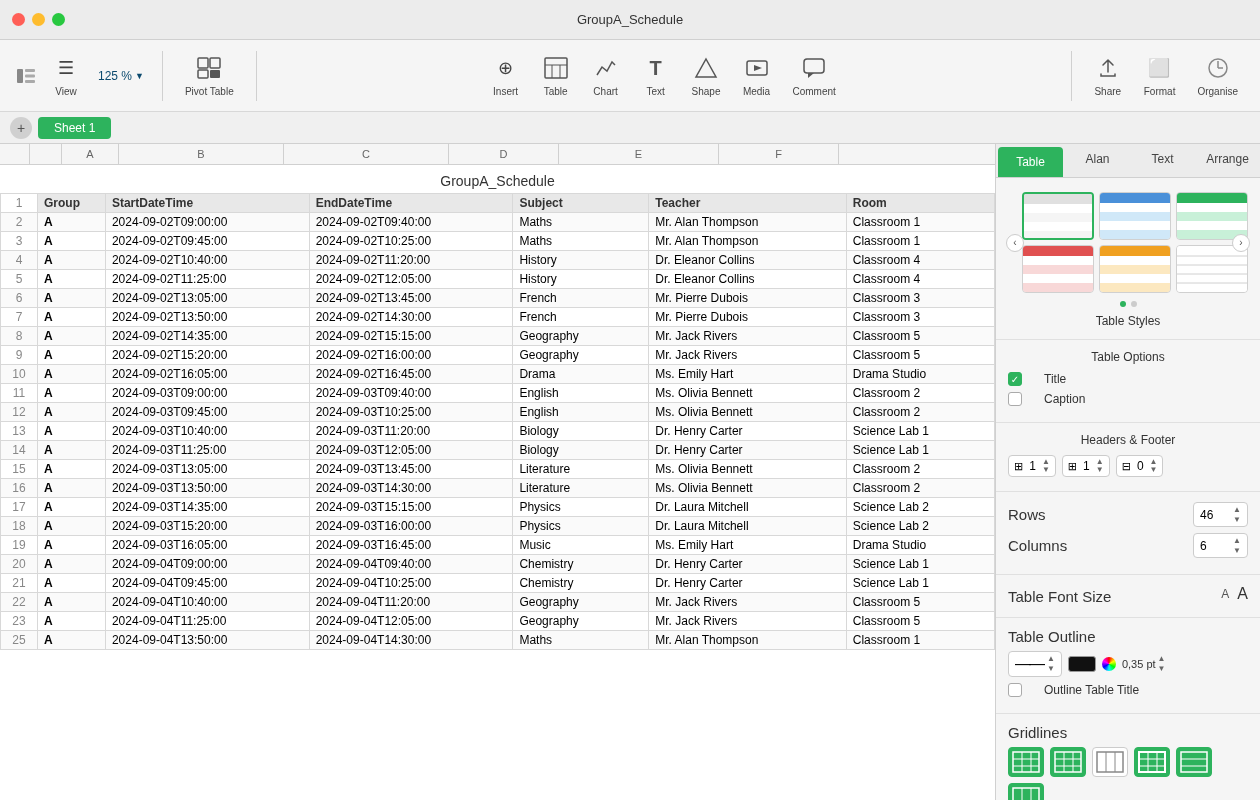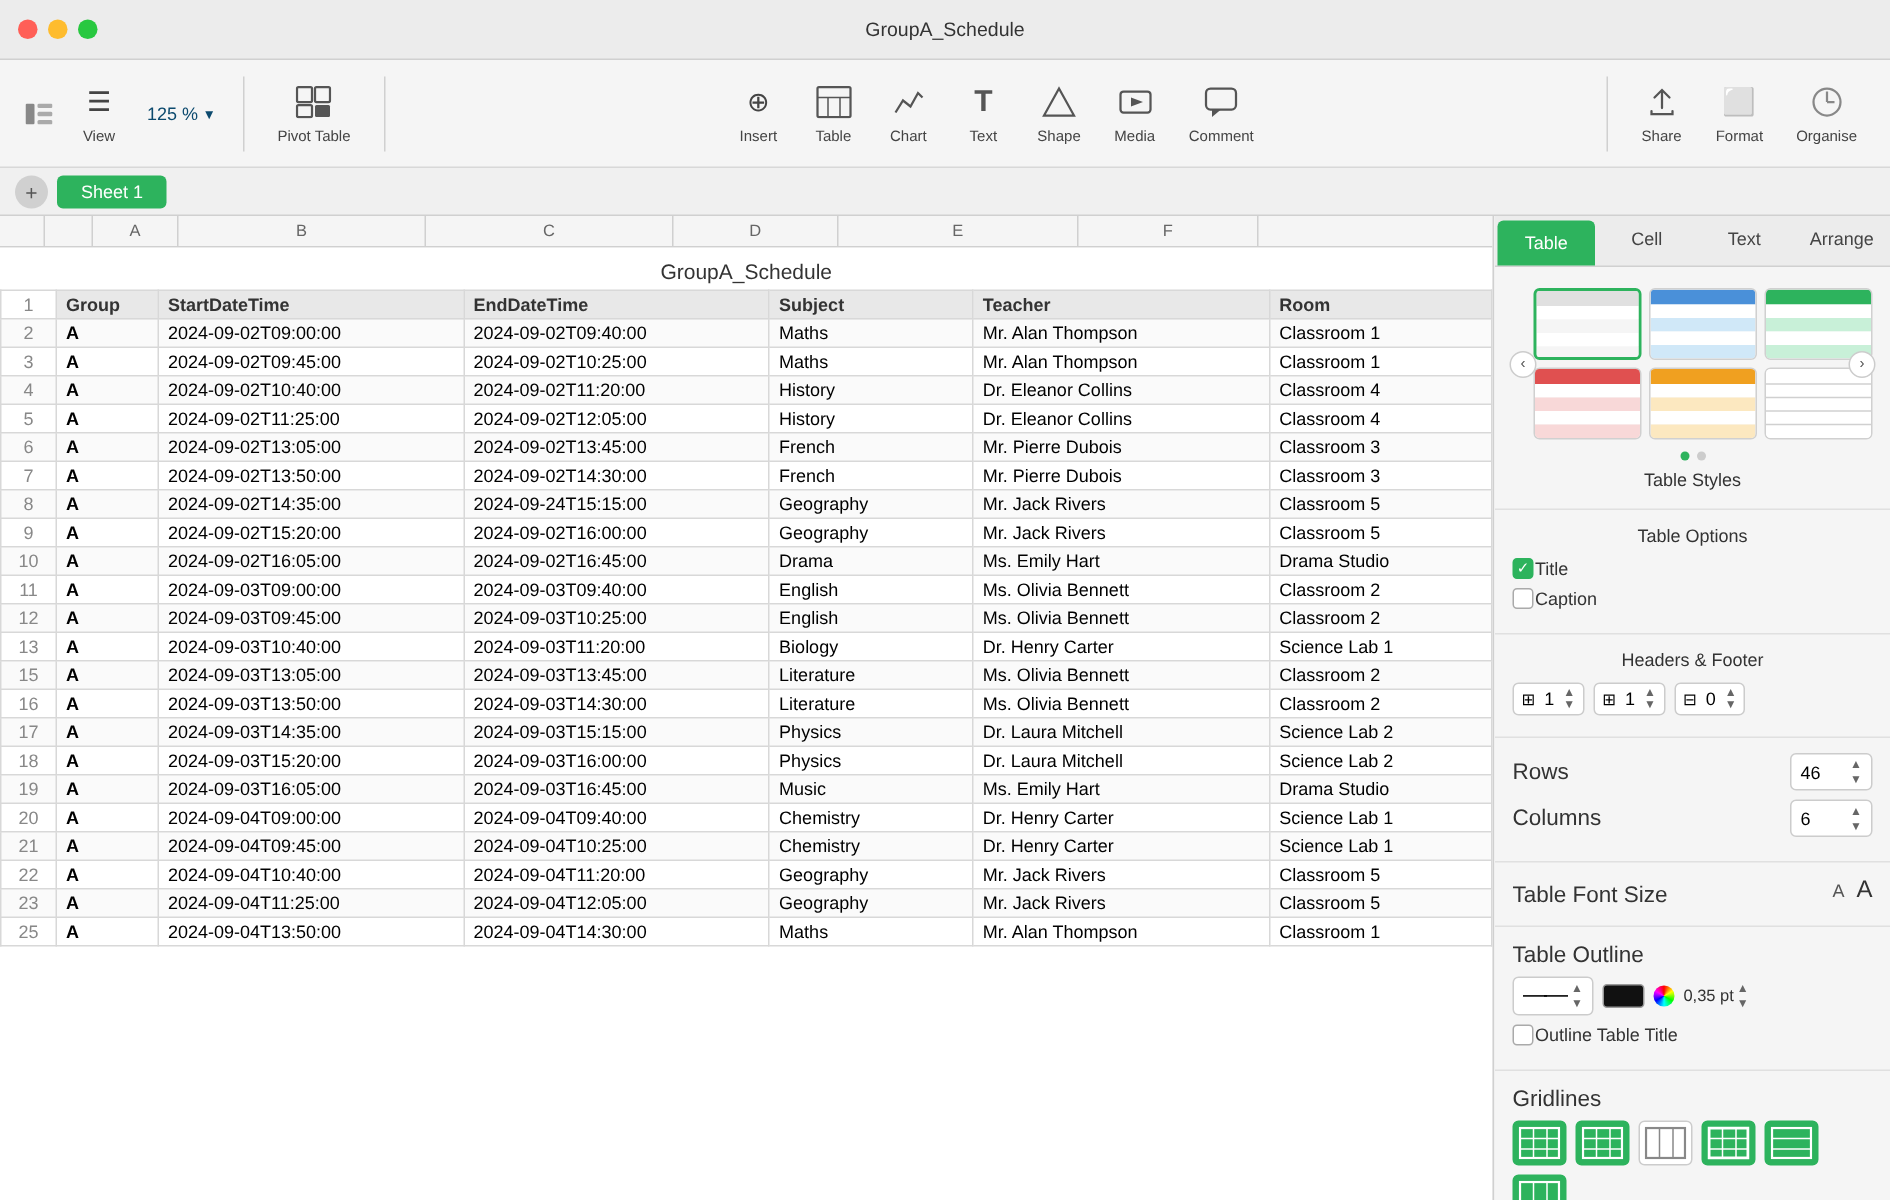--- a/index.html
+++ b/index.html
@@ -70,21 +70,21 @@
     .panel-section-title { font-size: 12px; font-weight: 500; color: #333; margin-bottom: 8px; text-align: center; }
     .style-thumb { width: 72px; height: 48px; border-radius: 4px; border: 1px solid #d0d0d0; cursor: pointer; overflow: hidden; }
     .style-thumb.selected { border: 2px solid #2db35d; }
     
     
     .dots-row { display: flex; justify-content: center; gap: 5px; margin-top: 4px; }
     .dot { width: 6px; height: 6px; border-radius: 50%; background: #2db35d; }
     .dot.inactive { background: #ccc; }
 
     
-    .option-row { display: flex; align-items: center; gap: 1px; margin-bottom: 6px; }
+    .option-row { display: flex; align-items: center; gap: 22px; margin-bottom: 6px; }
     .checkbox { width: 14px; height: 14px; border-radius: 3px; border: 1px solid #aaa; background: white; display: flex; align-items: center; justify-content: center; cursor: pointer; flex-shrink: 0; }
     .checkbox.checked { background: #2db35d; border-color: #2db35d; }
     .checkbox.checked::after { content: '✓'; color: white; font-size: 10px; }
     .option-label { font-size: 12px; color: #333; }
 
     
     .hf-row { display: flex; align-items: center; gap: 6px; margin-bottom: 4px; }
     .hf-control { display: flex; align-items: center; gap: 3px; border: 1px solid #ccc; border-radius: 4px; padding: 2px 5px; background: white; font-size: 11px; }
     .hf-stepper { display: flex; flex-direction: column; }
     .hf-stepper span { font-size: 8px; cursor: pointer; line-height: 1; color: #666; }
@@ -337,21 +337,21 @@
               <td class="col-start">2024-09-02T13:50:00</td>
               <td class="col-end">2024-09-02T14:30:00</td>
               <td class="col-subject">French</td>
               <td class="col-teacher">Mr. Pierre Dubois</td>
               <td class="col-room">Classroom 3</td>
             </tr>
             <tr>
               <td class="row-num">8</td>
               <td class="col-group" style="font-weight: bold;">A</td>
               <td class="col-start">2024-09-02T14:35:00</td>
-              <td class="col-end">2024-09-24T15:15:00</td>
+              <td class="col-end">2024-09-02T15:15:00</td>
               <td class="col-subject">Geography</td>
               <td class="col-teacher">Mr. Jack Rivers</td>
               <td class="col-room">Classroom 5</td>
             </tr>
             <tr>
               <td class="row-num">9</td>
               <td class="col-group" style="font-weight: bold;">A</td>
               <td class="col-start">2024-09-02T15:20:00</td>
               <td class="col-end">2024-09-02T16:00:00</td>
               <td class="col-subject">Geography</td>
@@ -388,20 +388,29 @@
             <tr>
               <td class="row-num">13</td>
               <td class="col-group" style="font-weight: bold;">A</td>
               <td class="col-start">2024-09-03T10:40:00</td>
               <td class="col-end">2024-09-03T11:20:00</td>
               <td class="col-subject">Biology</td>
               <td class="col-teacher">Dr. Henry Carter</td>
               <td class="col-room">Science Lab 1</td>
             </tr>
             <tr>
+              <td class="row-num">14</td>
+              <td class="col-group" style="font-weight: bold;">A</td>
+              <td class="col-start">2024-09-03T11:25:00</td>
+              <td class="col-end">2024-09-03T12:05:00</td>
+              <td class="col-subject">Biology</td>
+              <td class="col-teacher">Dr. Henry Carter</td>
+              <td class="col-room">Science Lab 1</td>
+            </tr>
+            <tr>
               <td class="row-num">15</td>
               <td class="col-group" style="font-weight: bold;">A</td>
               <td class="col-start">2024-09-03T13:05:00</td>
               <td class="col-end">2024-09-03T13:45:00</td>
               <td class="col-subject">Literature</td>
               <td class="col-teacher">Ms. Olivia Bennett</td>
               <td class="col-room">Classroom 2</td>
             </tr>
             <tr>
               <td class="row-num">16</td>
@@ -486,21 +495,21 @@
             </tr>
           </tbody>
       </table>
     </div>
   </div>
 
   <div class="right-panel">
 
     <div class="panel-tabs">
       <div class="panel-tab active">Table</div>
-      <div class="panel-tab">Cell</div>
+      <div class="panel-tab">Alan</div>
       <div class="panel-tab">Text</div>
       <div class="panel-tab">Arrange</div>
     </div>
 
     <div class="panel-section">
       <div style="position:relative; padding: 4px 0;">
         <span class="nav-arrow left">‹</span>
         <div style="display:grid;grid-template-columns:repeat(3,1fr);gap:5px;padding:0 14px;">
 
           <div class="style-thumb selected">

